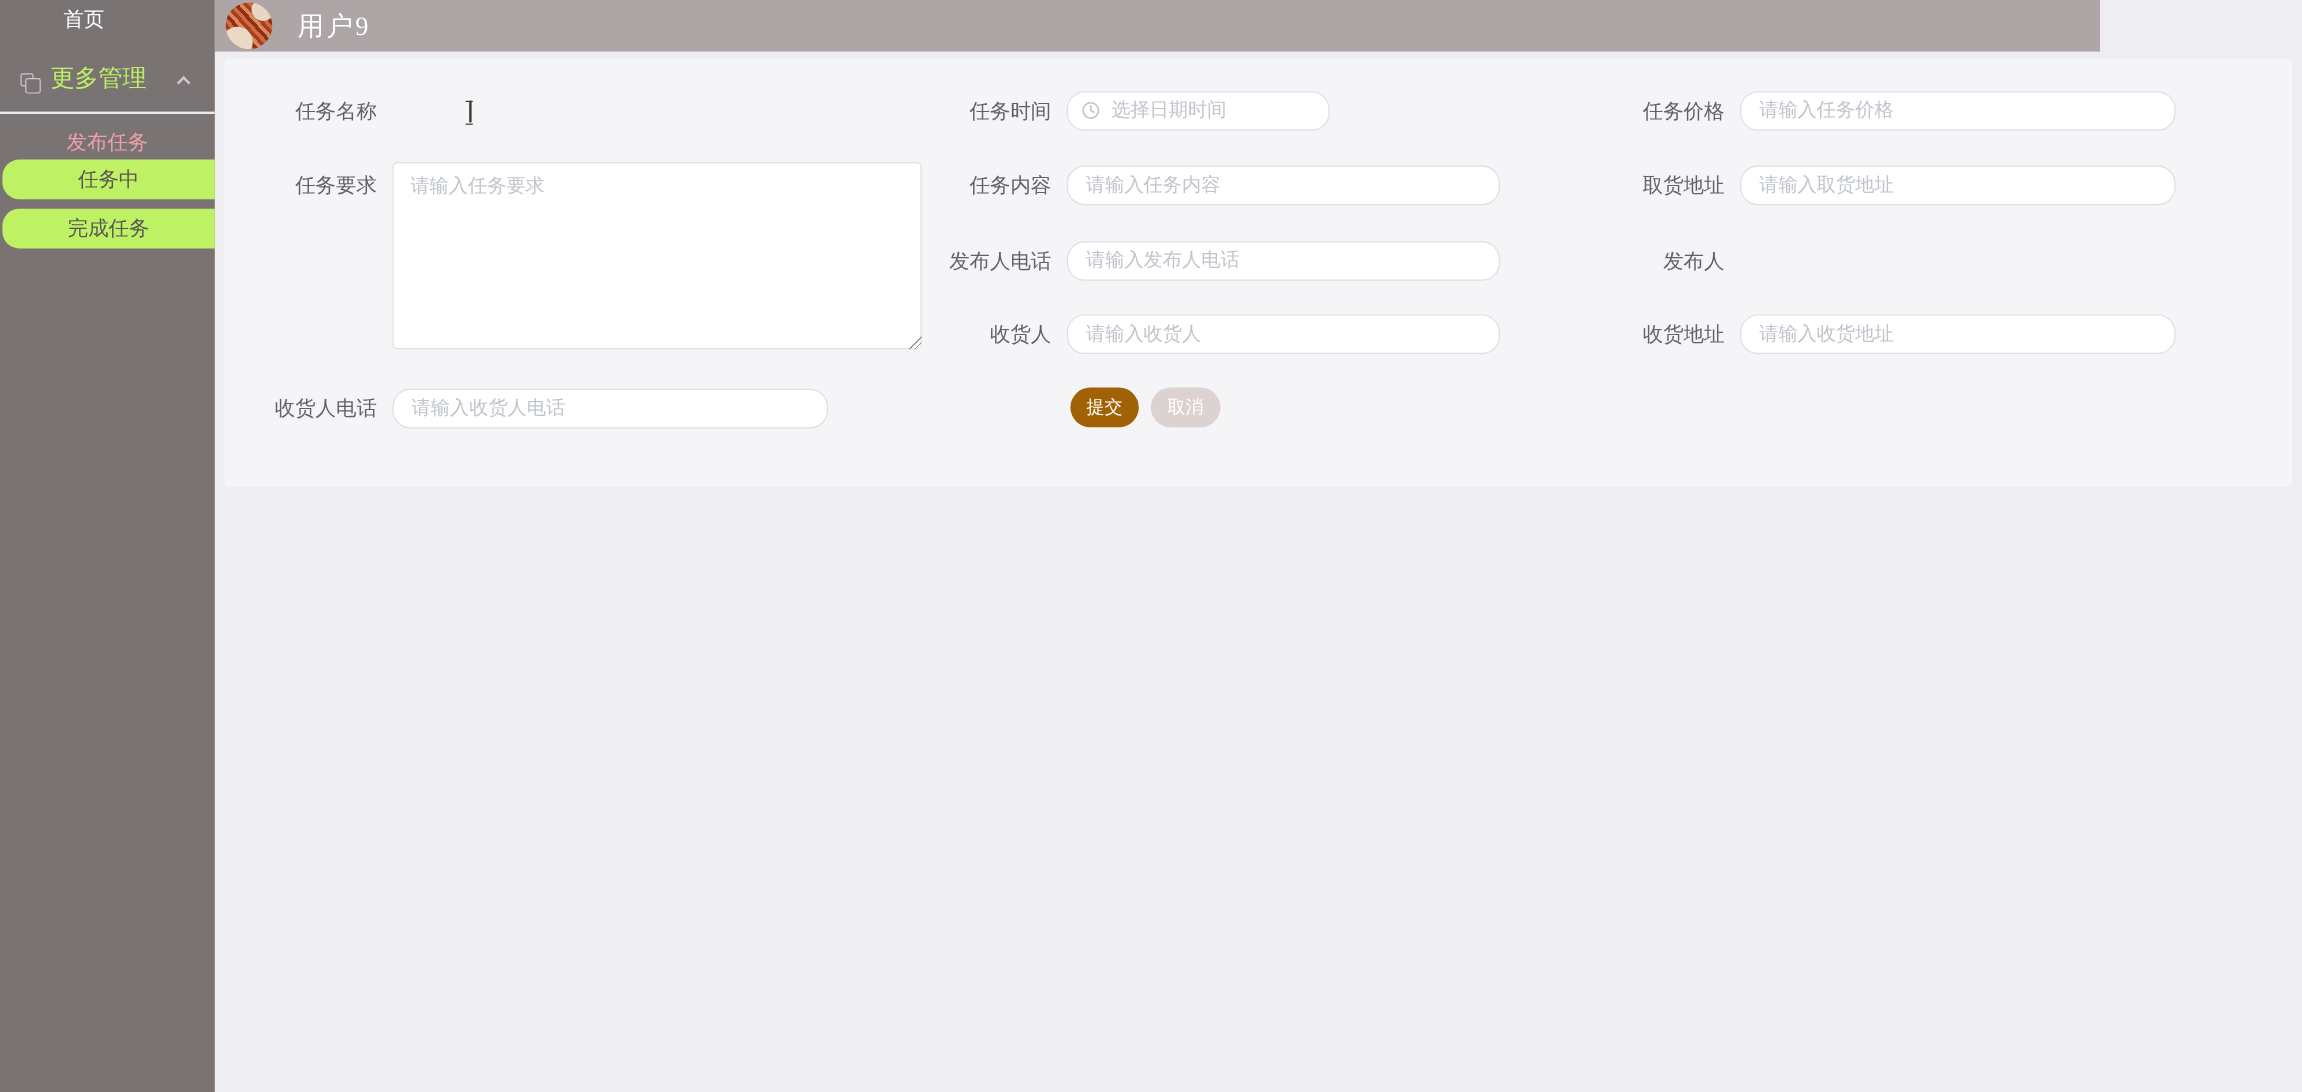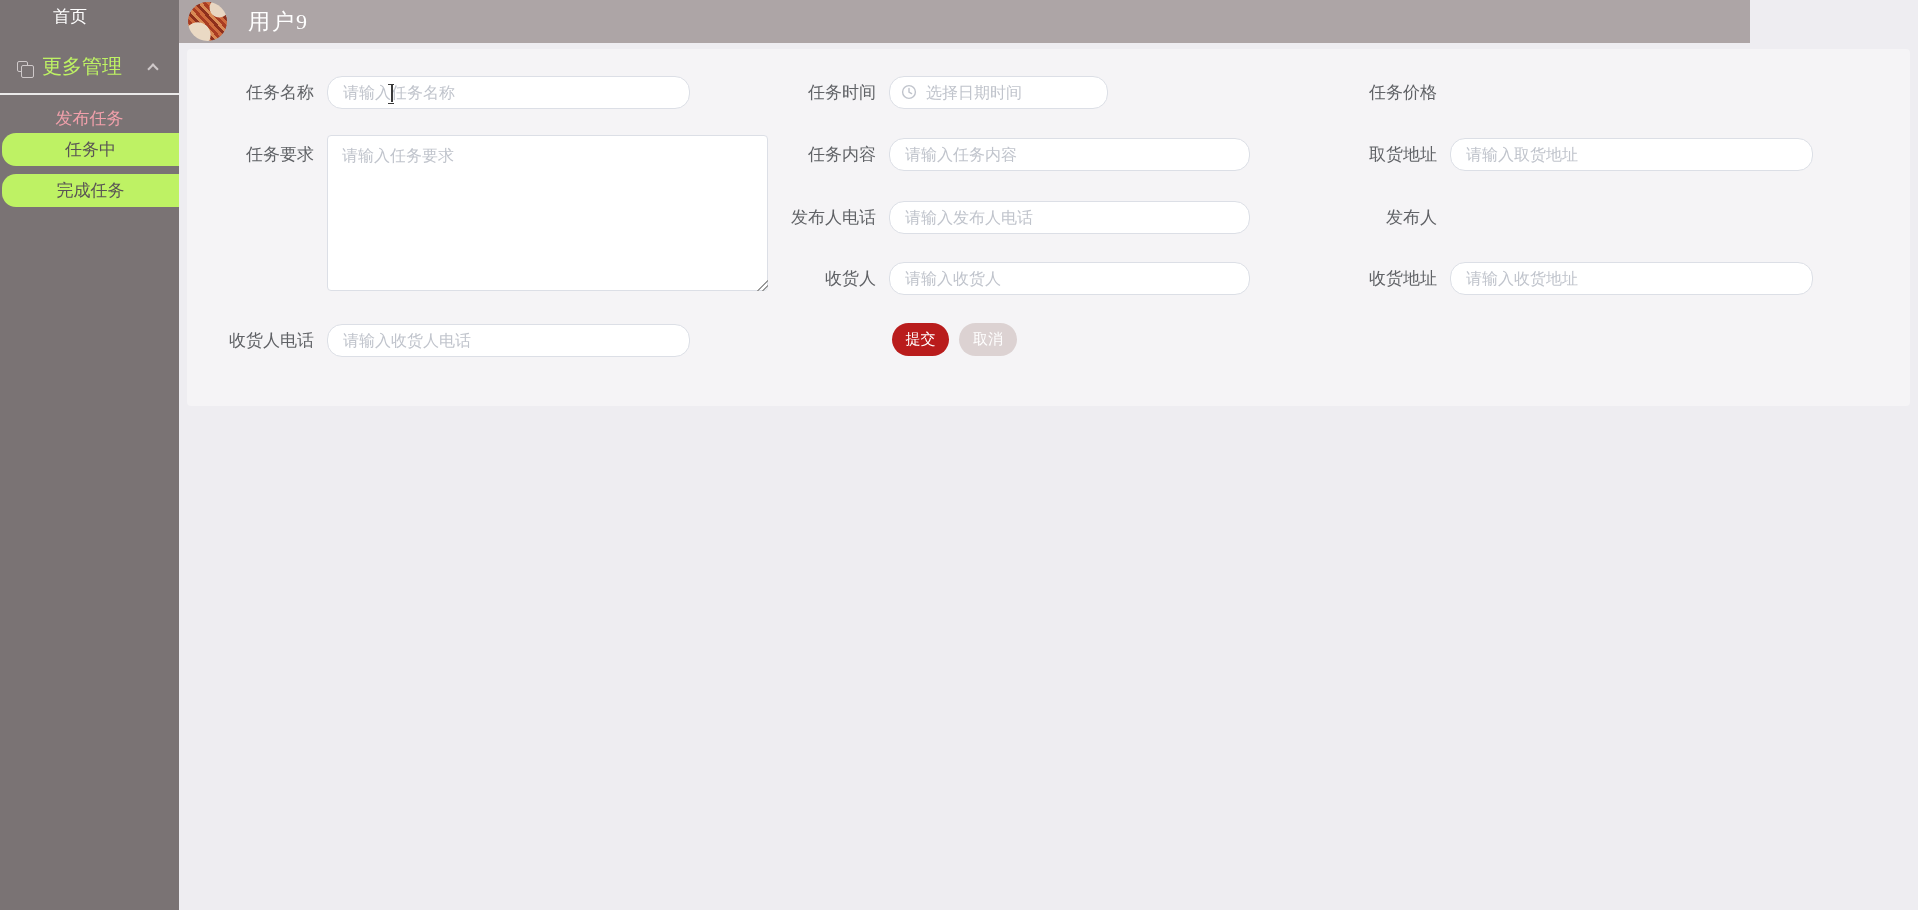--- a/index.html
+++ b/index.html
@@ -134,21 +134,21 @@
     position:absolute; right:13px; top:12px; width:7px; height:7px;
     border-right:1.6px solid #c0c4cc; border-bottom:1.6px solid #c0c4cc;
     transform:rotate(45deg); pointer-events:none;
   }
   
   .btn {
     position:absolute; height:33px; border:none; border-radius:17px;
     color:#ffffff; font-size:15px; cursor:pointer; text-align:center;
     font-family:"Liberation Sans","DejaVu Sans",sans-serif;
   }
-  .btn-submit { left:705px; top:274px; width:57px; background:#b91c1c; }
+  .btn-submit { left:705px; top:274px; width:57px; background:#a16207; }
   .btn-cancel { left:772px; top:274px; width:58px; background:#dcd2d2; }
   
   .ibeam {
     position:absolute; left:200px; top:35px; width:9px; height:18px; pointer-events:none;
   }
   .ibeam::before {
     content:""; position:absolute; left:4px; top:0; width:1.6px; height:18px; background:#3a3a3a;
   }
   .ibeam::after {
     content:""; position:absolute; left:1px; top:0; width:6px; height:18px;
@@ -177,31 +177,31 @@
 </div>
 
 <div class="header">
   <div class="avatar"></div>
   <div class="username">用户9</div>
 </div>
 
 <div class="card">
 
   <div class="flabel lab-c1 row-1">任务名称</div>
-  <input class="finput in-c1 w-long row-1" type="text" placeholder="请输入任务名称" style="">
   <span class="ibeam"></span>
 
   <div class="flabel lab-c2 row-1">任务时间</div>
   <input class="finput in-c2 w-date row-1" type="text" placeholder="选择日期时间" style="">
   <svg class="clock-icon clk-date" viewBox="0 0 16 16">
     <circle cx="8" cy="8" r="6.4" fill="none" stroke="#c0c4cc" stroke-width="1.4"></circle>
     <path d="M8 4.5 V8 L10.6 9.6" fill="none" stroke="#c0c4cc" stroke-width="1.4" stroke-linecap="round"></path>
   </svg>
 
   <div class="flabel lab-c3 row-1">任务价格</div>
+  <input class="finput in-c3 w-long row-1" type="text" placeholder="请输入任务价格" style="">
 
   <div class="flabel lab-c1 lab-ta">任务要求</div>
   <textarea class="ftextarea" placeholder="请输入任务要求" style=""></textarea>
   <span class="resize-grip"></span>
 
   <div class="flabel lab-c2 row-2">任务内容</div>
   <input class="finput in-c2 w-mid row-2" type="text" placeholder="请输入任务内容" style="">
 
   <div class="flabel lab-c3 row-2">取货地址</div>
   <input class="finput in-c3 w-long row-2" type="text" placeholder="请输入取货地址" style="">

